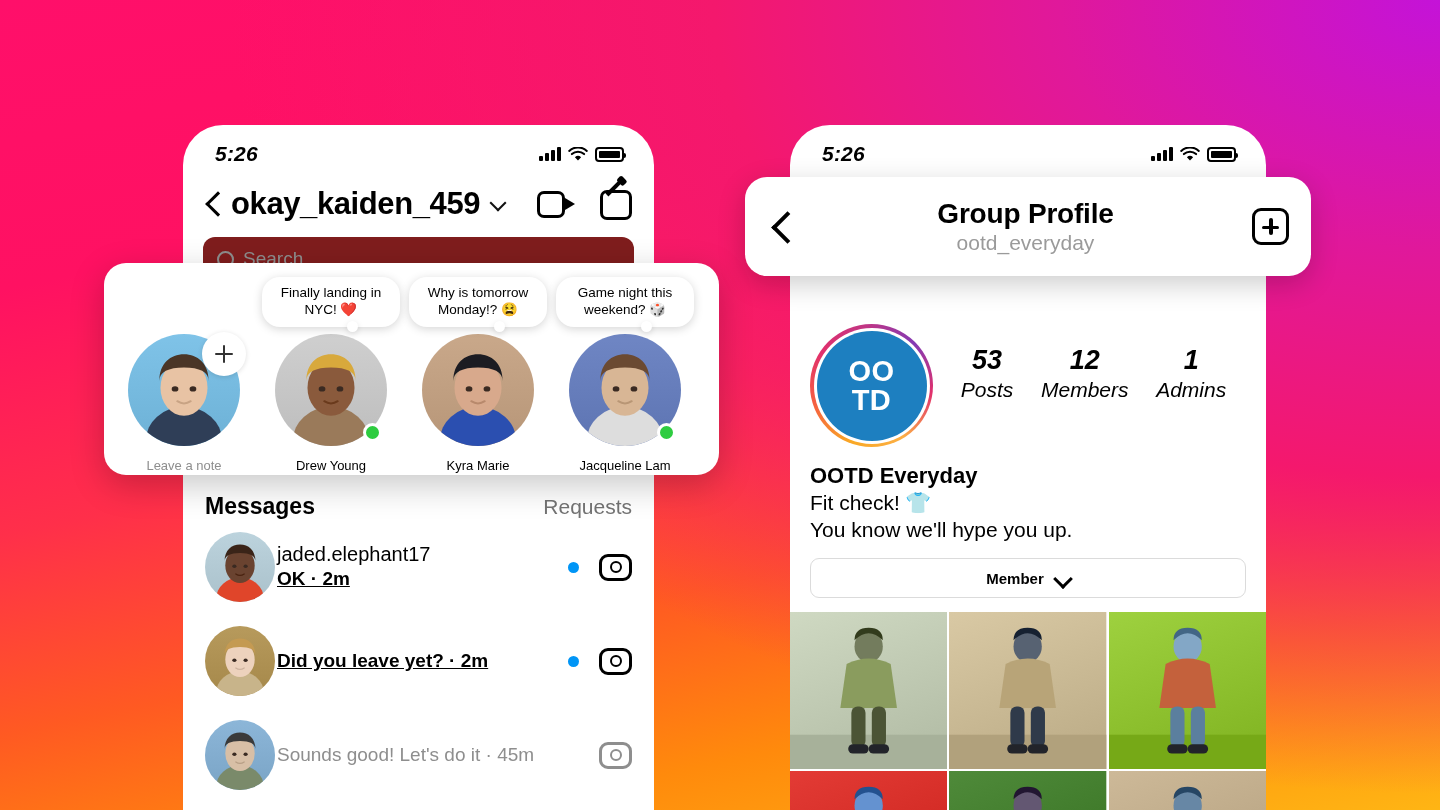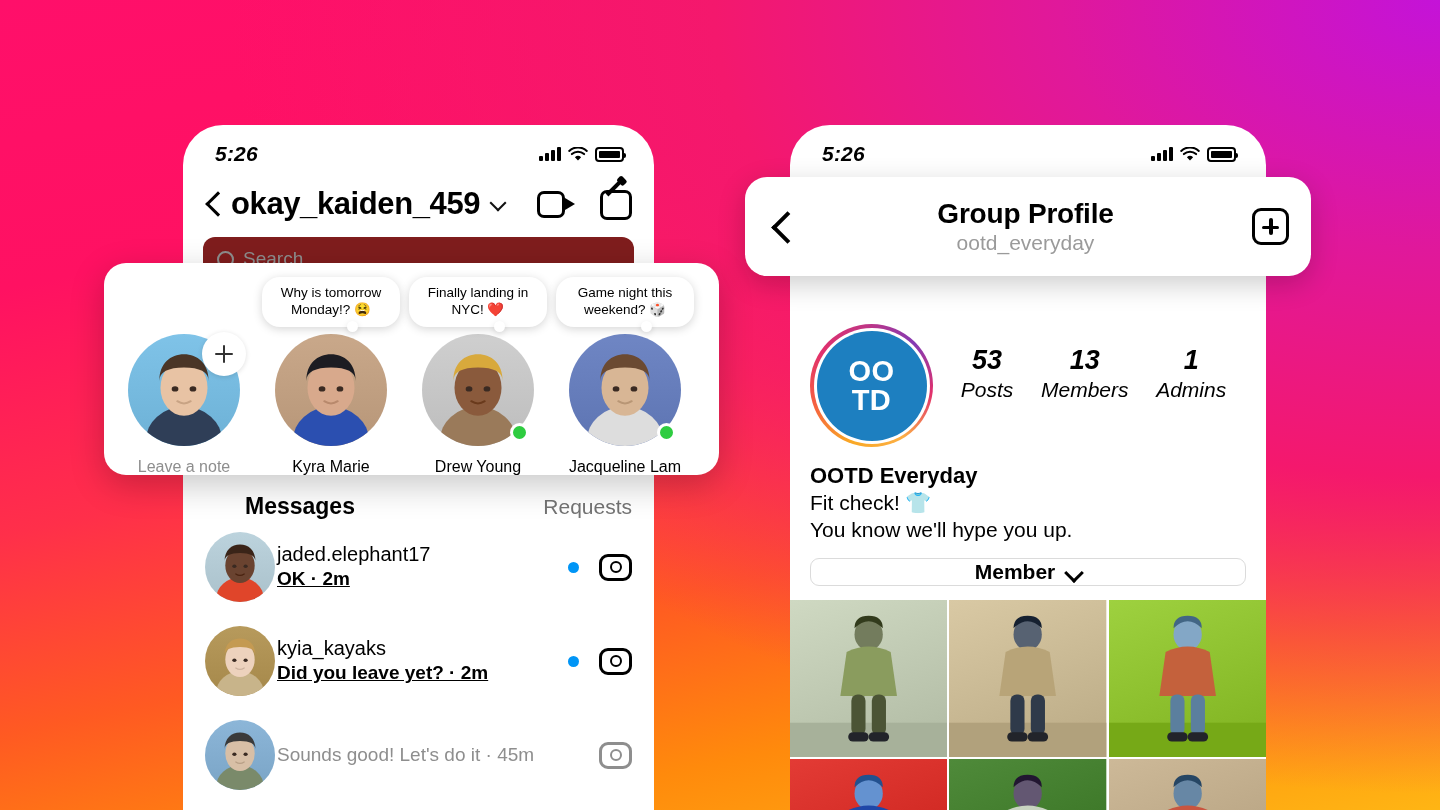--- a/index.html
+++ b/index.html
@@ -213,31 +213,31 @@
   }
   .plus-badge::before { left: 13px; top: 21px; width: 18px; height: 2.6px; }
   .plus-badge::after  { left: 20.7px; top: 13px; width: 2.6px; height: 18px; }
   .online-dot {
     position: absolute; right: 5px; bottom: 4px;
     width: 19px; height: 19px; border-radius: 50%;
     background: #2ecc40; border: 3px solid #fff;
     z-index: 4;
   }
   .note-name {
-    margin-top: 12px; font-size: 16px; color: #000; white-space: nowrap;
+    margin-top: 12px; font-size: 13px; color: #000; white-space: nowrap;
   }
   .note-name.muted { color: #8e8e8e; }
 
   
   .msg-head {
     display:flex; align-items:center; justify-content:space-between;
     padding: 10px 22px 0 22px;
     margin-top: 202px;
   }
-  .msg-head .t1 { font-size: 23px; font-weight: bold; color:#000;margin-left:40px; }
+  .msg-head .t1 { font-size: 23px; font-weight: bold; color:#000; }
   .msg-head .t2 { font-size: 21px; color:#737373; }
 
   .msg-row {
     display:flex; align-items:center;
     padding: 12px 22px 12px 22px; gap: 2px;
   }
   .msg-av {
     width: 70px; height: 70px; border-radius: 50%;
     overflow:hidden; flex:0 0 auto;
   }
@@ -325,25 +325,25 @@
   }
   .stat { text-align:center;font-style:italic; }
   .stat .v { font-size: 27px; font-weight: bold; color:#000; line-height:1.1; }
   .stat .k { font-size: 21px; color:#000; margin-top: 2px; }
 
   .gp-name { font-size: 22px; font-weight: bold; color:#000; margin-top: 16px; }
   .gp-bio  { font-size: 21px; color:#000; line-height: 1.17; margin-top: 2px; }
 
   .member-btn {
     margin-top: 16px;
-    height: 28px;
+    height: 40px;
     border: 1.5px solid #dbdbdb;
     border-radius: 9px;
     display:flex; align-items:center; justify-content:center; gap: 10px;
-    font-size: 21px; font-weight: bold; color:#000;
+    font-size: 15px; font-weight: bold; color:#000;
     background:#fff;
   }
   .chev-down-btn { width: 16px; height: 12px; position: relative; }
   .chev-down-btn::before {
     content:''; position:absolute; left: 2px; top: 0px;
     width: 11px; height: 11px;
     border-right: 3.2px solid #000; border-bottom: 3.2px solid #000;
     transform: rotate(45deg);
   }
 
@@ -450,21 +450,20 @@
     <rect width="100" height="100" fill="url(#p6)"></rect>
     <ellipse cx="50" cy="95" rx="34" ry="30" fill="#c8b48a"></ellipse>
     <ellipse cx="50" cy="48" rx="21" ry="25" fill="#edd2bd"></ellipse>
     <path d="M28 42c0-16 10-24 22-24s22 8 22 24c0-8-8-12-22-12s-22 4-22 12z" fill="#c49a52"></path>
     <ellipse cx="42" cy="49" rx="3" ry="2.4" fill="#3a2a22"></ellipse>
     <ellipse cx="58" cy="49" rx="3" ry="2.4" fill="#3a2a22"></ellipse>
     <path d="M44 60q6 4 12 0" stroke="#cdb29d" stroke-width="1.8" fill="none" stroke-linecap="round"></path>
   </svg>
           </div>
      <div class="msg-text">
-       <div class="msg-user">kyia_kayaks</div>
        <div class="msg-prev unread">Did you leave yet? · 2m</div>
      </div>
      <span class="blue-dot"></span>
      <span class="icon-cam">
        <span class="cb"></span>
             <span class="cl"></span>
      </span>
         </div>
         <div class="msg-row">
           <div class="msg-av">
@@ -518,20 +517,45 @@
     <ellipse cx="58" cy="49" rx="3" ry="2.4" fill="#3a2a22"></ellipse>
     <path d="M44 60q6 4 12 0" stroke="#c8a384" stroke-width="1.8" fill="none" stroke-linecap="round"></path>
   </svg>
             </div>
        <span class="plus-badge"></span>
 
      </div>
      <div class="note-name muted">Leave a note</div>
         </div>
         <div class="note-item">
+          <div class="note-bubble">Finally landing in NYC! ❤️</div>
+     <div class="note-av-wrap">
+       <div class="note-av">
+              <svg viewBox="0 0 100 100" preserveAspectRatio="xMidYMid slice">
+    <defs>
+                  <linearGradient id="p3" x1="0" y1="0" x2="0" y2="1">
+      <stop offset="0%" stop-color="#cfcfcf"></stop>
+                    <stop offset="100%" stop-color="#bdbdbd"></stop>
+    </linearGradient>
+                </defs>
+    <rect width="100" height="100" fill="url(#p3)"></rect>
+    <ellipse cx="50" cy="95" rx="34" ry="30" fill="#9a7a5a"></ellipse>
+    <ellipse cx="50" cy="48" rx="21" ry="25" fill="#8a5a3c"></ellipse>
+    <path d="M28 42c0-16 10-24 22-24s22 8 22 24c0-8-8-12-22-12s-22 4-22 12z" fill="#d8a93c"></path>
+    <ellipse cx="42" cy="49" rx="3" ry="2.4" fill="#3a2a22"></ellipse>
+    <ellipse cx="58" cy="49" rx="3" ry="2.4" fill="#3a2a22"></ellipse>
+    <path d="M44 60q6 4 12 0" stroke="#6a3a1c" stroke-width="1.8" fill="none" stroke-linecap="round"></path>
+  </svg>
+            </div>
+
+       <span class="online-dot"></span>
+     </div>
+     <div class="note-name">Drew Young</div>
+        </div>
+        <div class="note-item">
           <div class="note-bubble">Why is tomorrow Monday!? 😫</div>
      <div class="note-av-wrap">
        <div class="note-av">
               <svg viewBox="0 0 100 100" preserveAspectRatio="xMidYMid slice">
     <defs>
                   <linearGradient id="p2" x1="0" y1="0" x2="0" y2="1">
       <stop offset="0%" stop-color="#c9a88a"></stop>
                     <stop offset="100%" stop-color="#b79678"></stop>
     </linearGradient>
                 </defs>
@@ -540,45 +564,20 @@
     <ellipse cx="50" cy="48" rx="21" ry="25" fill="#d8a98c"></ellipse>
     <path d="M28 42c0-16 10-24 22-24s22 8 22 24c0-8-8-12-22-12s-22 4-22 12z" fill="#1c1c22"></path>
     <ellipse cx="42" cy="49" rx="3" ry="2.4" fill="#3a2a22"></ellipse>
     <ellipse cx="58" cy="49" rx="3" ry="2.4" fill="#3a2a22"></ellipse>
     <path d="M44 60q6 4 12 0" stroke="#b8896c" stroke-width="1.8" fill="none" stroke-linecap="round"></path>
   </svg>
             </div>
 
      </div>
      <div class="note-name">Kyra Marie</div>
-        </div>
-        <div class="note-item">
-          <div class="note-bubble">Finally landing in NYC! ❤️</div>
-     <div class="note-av-wrap">
-       <div class="note-av">
-              <svg viewBox="0 0 100 100" preserveAspectRatio="xMidYMid slice">
-    <defs>
-                  <linearGradient id="p3" x1="0" y1="0" x2="0" y2="1">
-      <stop offset="0%" stop-color="#cfcfcf"></stop>
-                    <stop offset="100%" stop-color="#bdbdbd"></stop>
-    </linearGradient>
-                </defs>
-    <rect width="100" height="100" fill="url(#p3)"></rect>
-    <ellipse cx="50" cy="95" rx="34" ry="30" fill="#9a7a5a"></ellipse>
-    <ellipse cx="50" cy="48" rx="21" ry="25" fill="#8a5a3c"></ellipse>
-    <path d="M28 42c0-16 10-24 22-24s22 8 22 24c0-8-8-12-22-12s-22 4-22 12z" fill="#d8a93c"></path>
-    <ellipse cx="42" cy="49" rx="3" ry="2.4" fill="#3a2a22"></ellipse>
-    <ellipse cx="58" cy="49" rx="3" ry="2.4" fill="#3a2a22"></ellipse>
-    <path d="M44 60q6 4 12 0" stroke="#6a3a1c" stroke-width="1.8" fill="none" stroke-linecap="round"></path>
-  </svg>
-            </div>
-
-       <span class="online-dot"></span>
-     </div>
-     <div class="note-name">Drew Young</div>
         </div>
         <div class="note-item">
           <div class="note-bubble">Game night this weekend? 🎲</div>
      <div class="note-av-wrap">
        <div class="note-av">
               <svg viewBox="0 0 100 100" preserveAspectRatio="xMidYMid slice">
     <defs>
                   <linearGradient id="p4" x1="0" y1="0" x2="0" y2="1">
       <stop offset="0%" stop-color="#6f86c4"></stop>
                     <stop offset="100%" stop-color="#5d74b2"></stop>
@@ -632,21 +631,21 @@
               <span>TD</span>
             </div>
           </div>
         </div>
         <div class="gp-stats" id="gp-stats">
             <div class="stat">
               <div class="v">53</div>
                  <div class="k">Posts</div>
             </div>
             <div class="stat">
-              <div class="v">13</div>
+              <div class="v">12</div>
                  <div class="k">Members</div>
             </div>
             <div class="stat">
               <div class="v">1</div>
                  <div class="k">Admins</div>
             </div>
           </div>
       </div>
 
       <div class="gp-name">OOTD Everyday</div>

